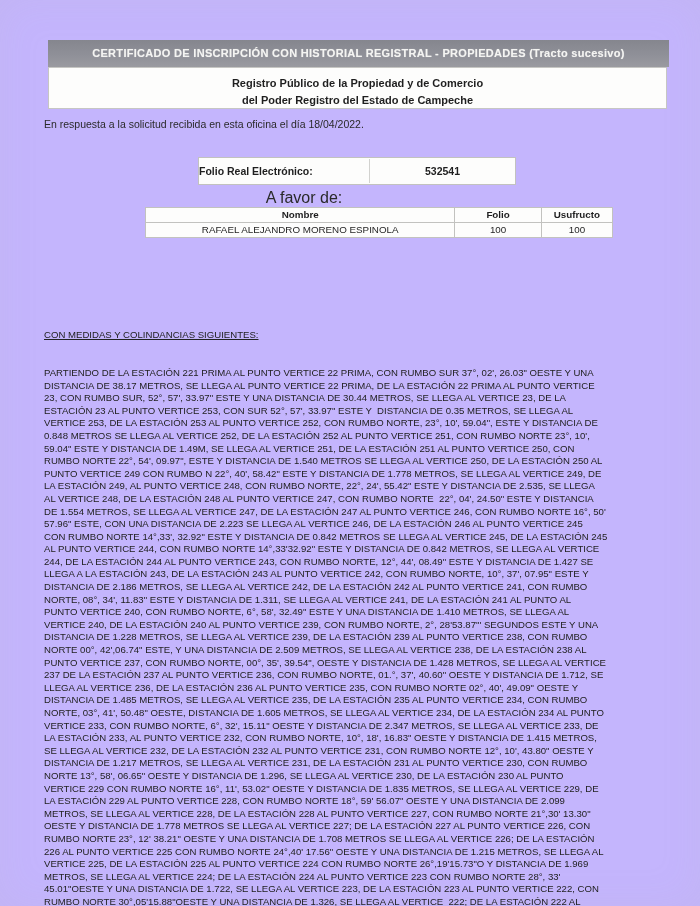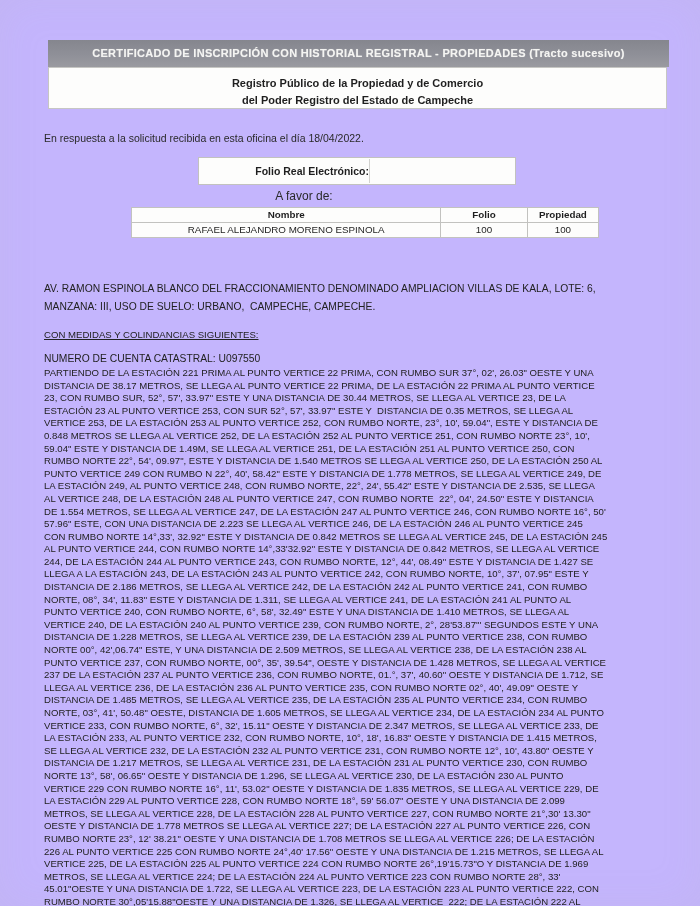--- a/index.html
+++ b/index.html
@@ -29,42 +29,42 @@
   .header-box{
     position:absolute;left:48px;top:67px;width:619px;height:42px;
     border:1px solid #c6c6c3;
     background:#fdfdfc;
     text-align:center;
     font-weight:bold;font-size:11px;
     padding-top:7px;box-sizing:border-box;
   }
   .header-box div{line-height:17px;}
   .intro{
-    position:absolute;left:44px;top:130px;width:620px;
+    position:absolute;left:44px;top:116px;width:620px;
     font-size:10.5px;line-height:17px;color:#2a2a2a;
   }
   .folio-box{
     position:absolute;left:198px;top:157px;width:316px;height:26px;
     border:1px solid #c2c2bf;
     display:flex;align-items:center;
     background:#fdfdfc;
     font-size:10.5px;
   }
   .folio-label{
-    width:170px;text-align:right;font-weight:bold;
+    width:170px;text-align:left;font-weight:bold;
     border-right:1px solid #d2d2cf;
     line-height:24px;
   }
   .folio-value{flex:1;text-align:center;font-weight:bold;line-height:24px;}
   .a-favor{
     position:absolute;left:0;top:189px;width:608px;
-    text-align:center;font-size:12px;color:#2a2a2a;
+    text-align:center;font-size:16px;color:#2a2a2a;
   }
   .owners{
-    position:absolute;left:131px;top:207px;width:468px;
+    position:absolute;left:145px;top:207px;width:468px;
     border-collapse:collapse;
     font-size:9.8px;
   }
   .owners td{
     border:1px solid #c2c2bf;
     height:14px;padding:0 2px;
     text-align:center;line-height:14px;
     background:#fdfdfc;
   }
   .owners .hdr{font-weight:bold;}
@@ -94,44 +94,40 @@
     <div>Registro Público de la Propiedad y de Comercio</div>
     <div>del Poder Registro del Estado de Campeche</div>
   </div>
 
   <div class="intro">
     <div>En respuesta a la solicitud recibida en esta oficina el día 18/04/2022.</div>
   </div>
 
   <div class="folio-box">
     <div class="folio-label">Folio Real Electrónico:</div>
+    <div class="folio-value">532541</div>
   </div>
 
   <div class="a-favor">A favor de:</div>
 
   <table class="owners">
     <tbody>
       <tr>
         <td class="hdr col-nombre">Nombre</td>
         <td class="hdr col-nuda">Folio</td>
-        <td class="hdr col-usu">Propiedad</td>
+        <td class="hdr col-usu">Usufructo</td>
       </tr>
       <tr>
         <td class="col-nombre">RAFAEL ALEJANDRO MORENO ESPINOLA</td>
         <td class="col-nuda">100</td>
         <td class="col-usu">100</td>
       </tr>
     </tbody>
   </table>
 
-  <div class="property">
-    <div>AV. RAMON ESPINOLA BLANCO DEL FRACCIONAMIENTO DENOMINADO AMPLIACION VILLAS DE KALA, LOTE: 6,
-MANZANA: III, USO DE SUELO: URBANO,  CAMPECHE, CAMPECHE.</div>
-    <div>NUMERO DE CUENTA CATASTRAL: U097550</div>
-  </div>
 
   <div class="measures">
     <div class="heading">CON MEDIDAS Y COLINDANCIAS SIGUIENTES:</div>
     <div>PARTIENDO DE LA ESTACIÓN 221 PRIMA AL PUNTO VERTICE 22 PRIMA, CON RUMBO SUR 37°, 02', 26.03" OESTE Y UNA
 DISTANCIA DE 38.17 METROS, SE LLEGA AL PUNTO VERTICE 22 PRIMA, DE LA ESTACIÓN 22 PRIMA AL PUNTO VERTICE
 23, CON RUMBO SUR, 52°, 57', 33.97" ESTE Y UNA DISTANCIA DE 30.44 METROS, SE LLEGA AL VERTICE 23, DE LA
 ESTACIÓN 23 AL PUNTO VERTICE 253, CON SUR 52°, 57', 33.97" ESTE Y  DISTANCIA DE 0.35 METROS, SE LLEGA AL
 VERTICE 253, DE LA ESTACIÓN 253 AL PUNTO VERTICE 252, CON RUMBO NORTE, 23°, 10', 59.04", ESTE Y DISTANCIA DE
 0.848 METROS SE LLEGA AL VERTICE 252, DE LA ESTACIÓN 252 AL PUNTO VERTICE 251, CON RUMBO NORTE 23°, 10',
 59.04" ESTE Y DISTANCIA DE 1.49M, SE LLEGA AL VERTICE 251, DE LA ESTACIÓN 251 AL PUNTO VERTICE 250, CON

